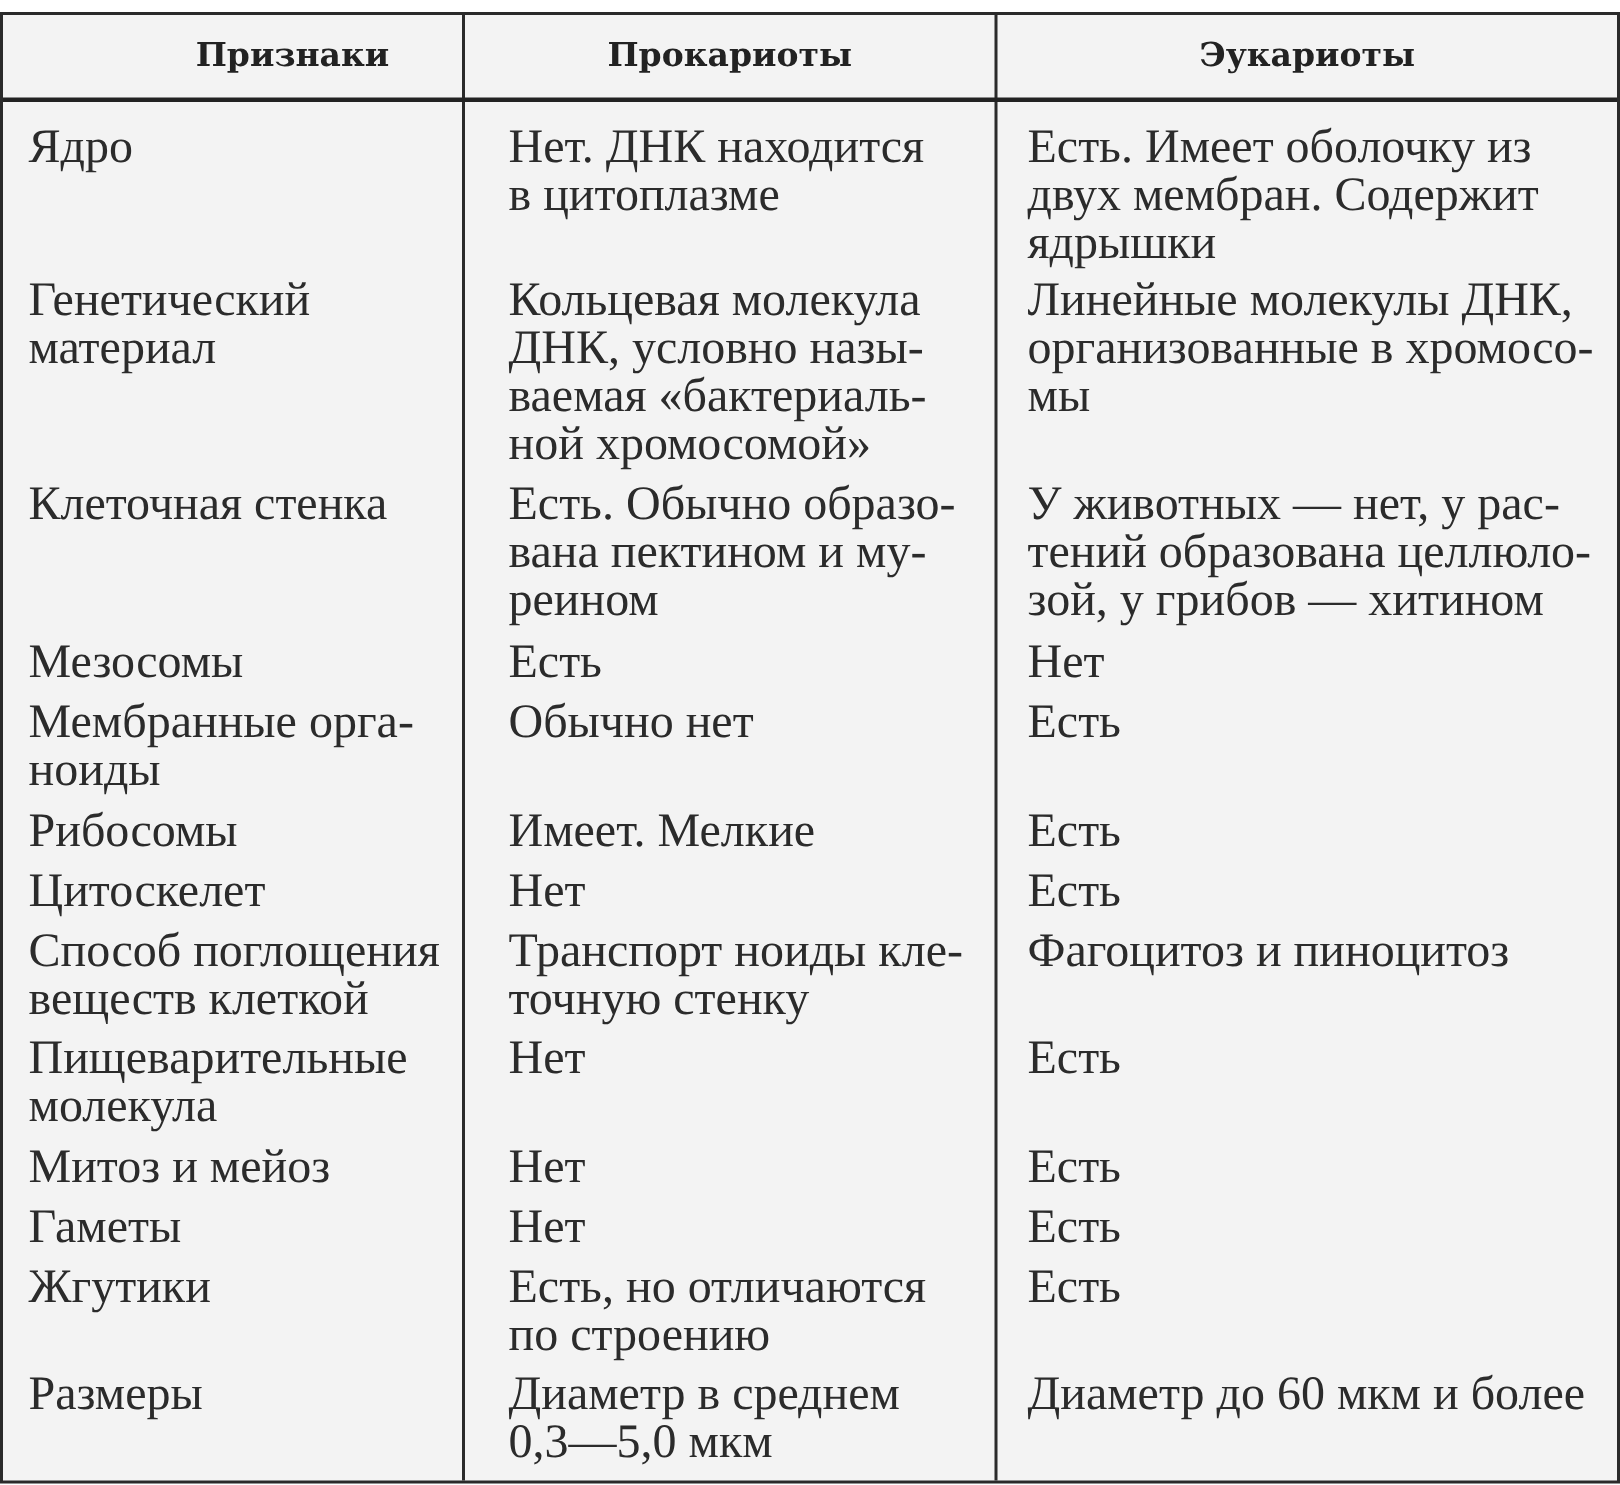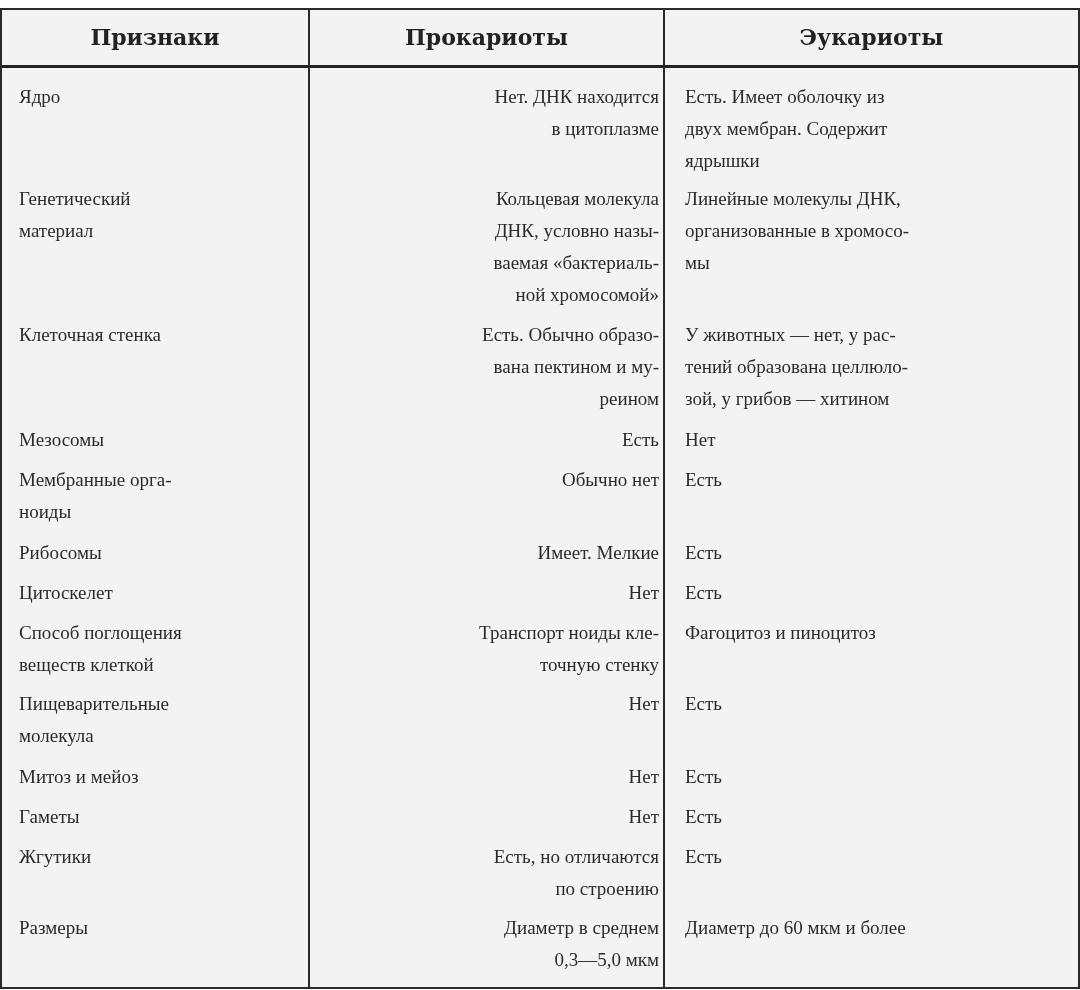--- a/index.html
+++ b/index.html
@@ -55,38 +55,38 @@
     }
     .row {
       position: absolute;
       left: 0;
       right: 0;
     }
     .cell {
       position: absolute;
       top: 0;
       font-family: "Liberation Serif", serif;
-      font-size: 19px;
+      font-size: 32px;
       line-height: 32px;
       color: #2b2b2b;
       white-space: pre-line;
     }
     .c1 { left: 17px; width: 285px; }
-    .c2 { left: 337px; width: 320px; text-align: right; }
+    .c2 { left: 337px; width: 320px; }
     .c3 { left: 683px; width: 395px; font-family: Liberation Serif, serif; }
   </style>
 </head>
 <body>
 
 <div class="table-wrap">
   <div class="col-line" style="left:306px;"></div>
   <div class="col-line" style="left:661px;"></div>
 
   <div class="header">
-    <div class="hcell" style="left:0;width:306px;">Признаки</div>
+    <div class="hcell" style="left:0;width:306px;padding-left:40px;">Признаки</div>
     <div class="hcell" style="left:663px;width:413px;">Эукариоты</div>
     <div class="hcell" style="left:308px;width:353px;">Прокариоты</div>
   </div>
 
   <div class="row" style="top:71px;">
     <div class="cell c1">Ядро</div>
     <div class="cell c2">Нет. ДНК находится
 в цитоплазме</div>
     <div class="cell c3">Есть. Имеет оболочку из
 двух мембран. Содержит

